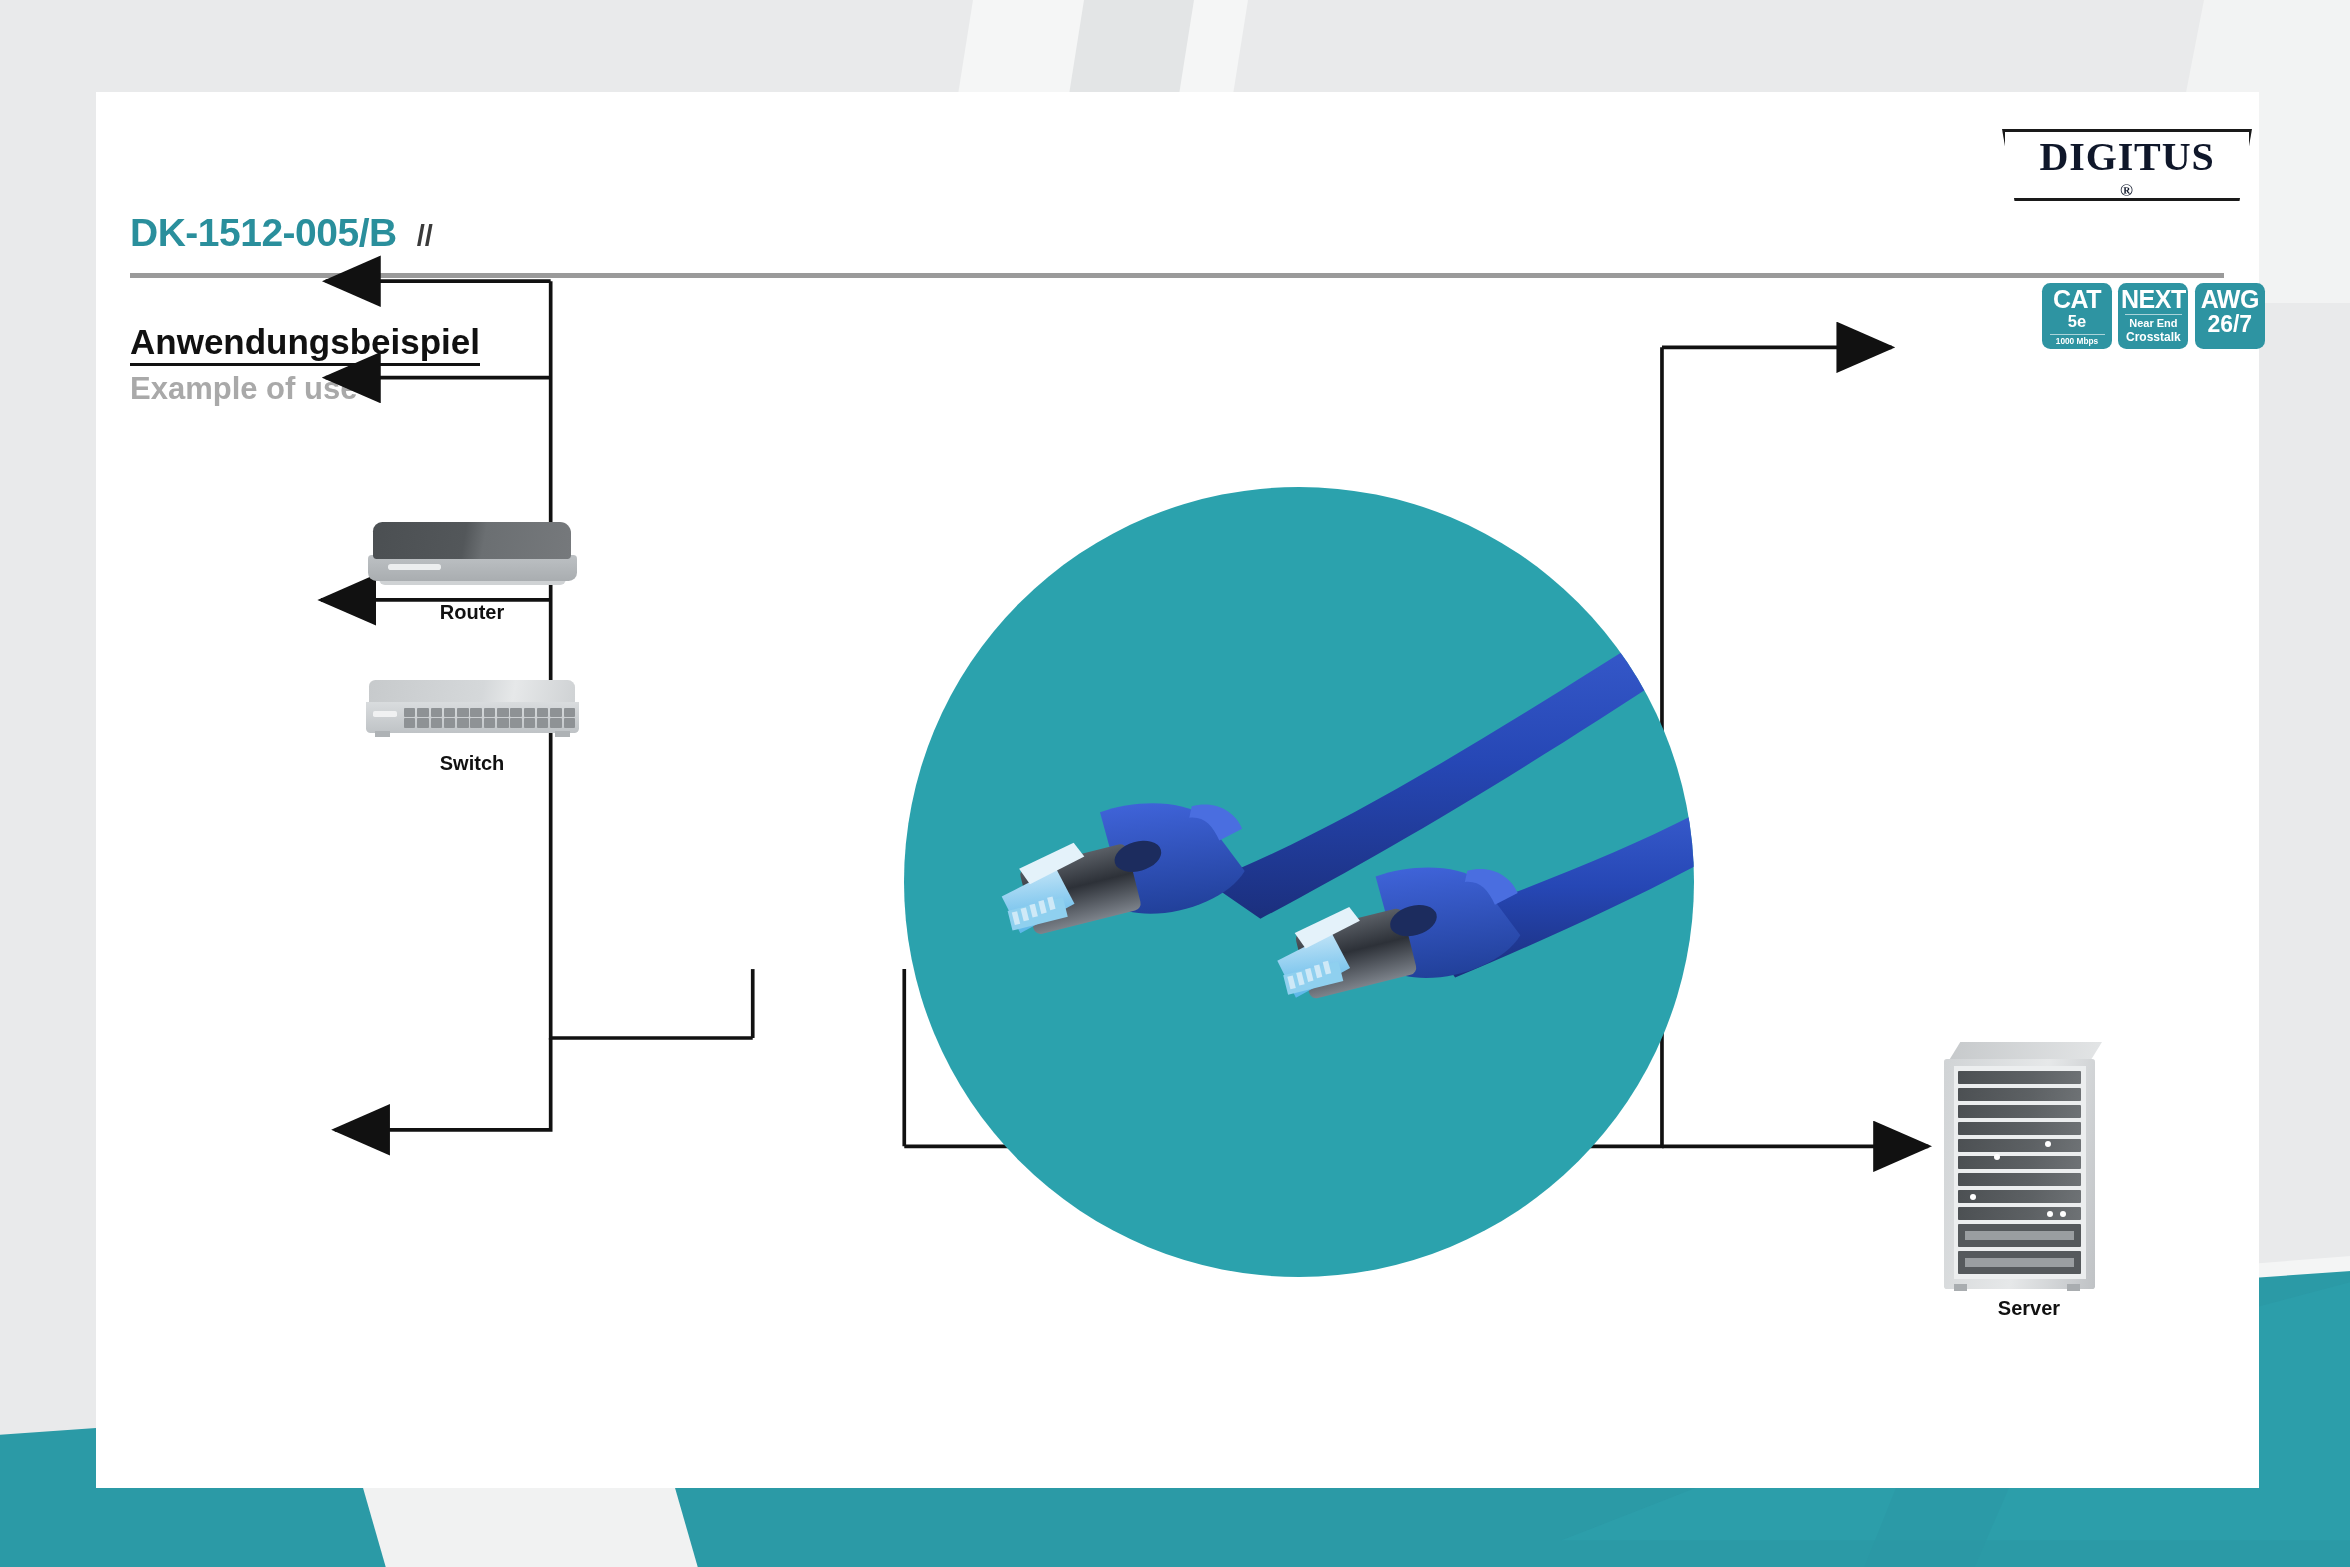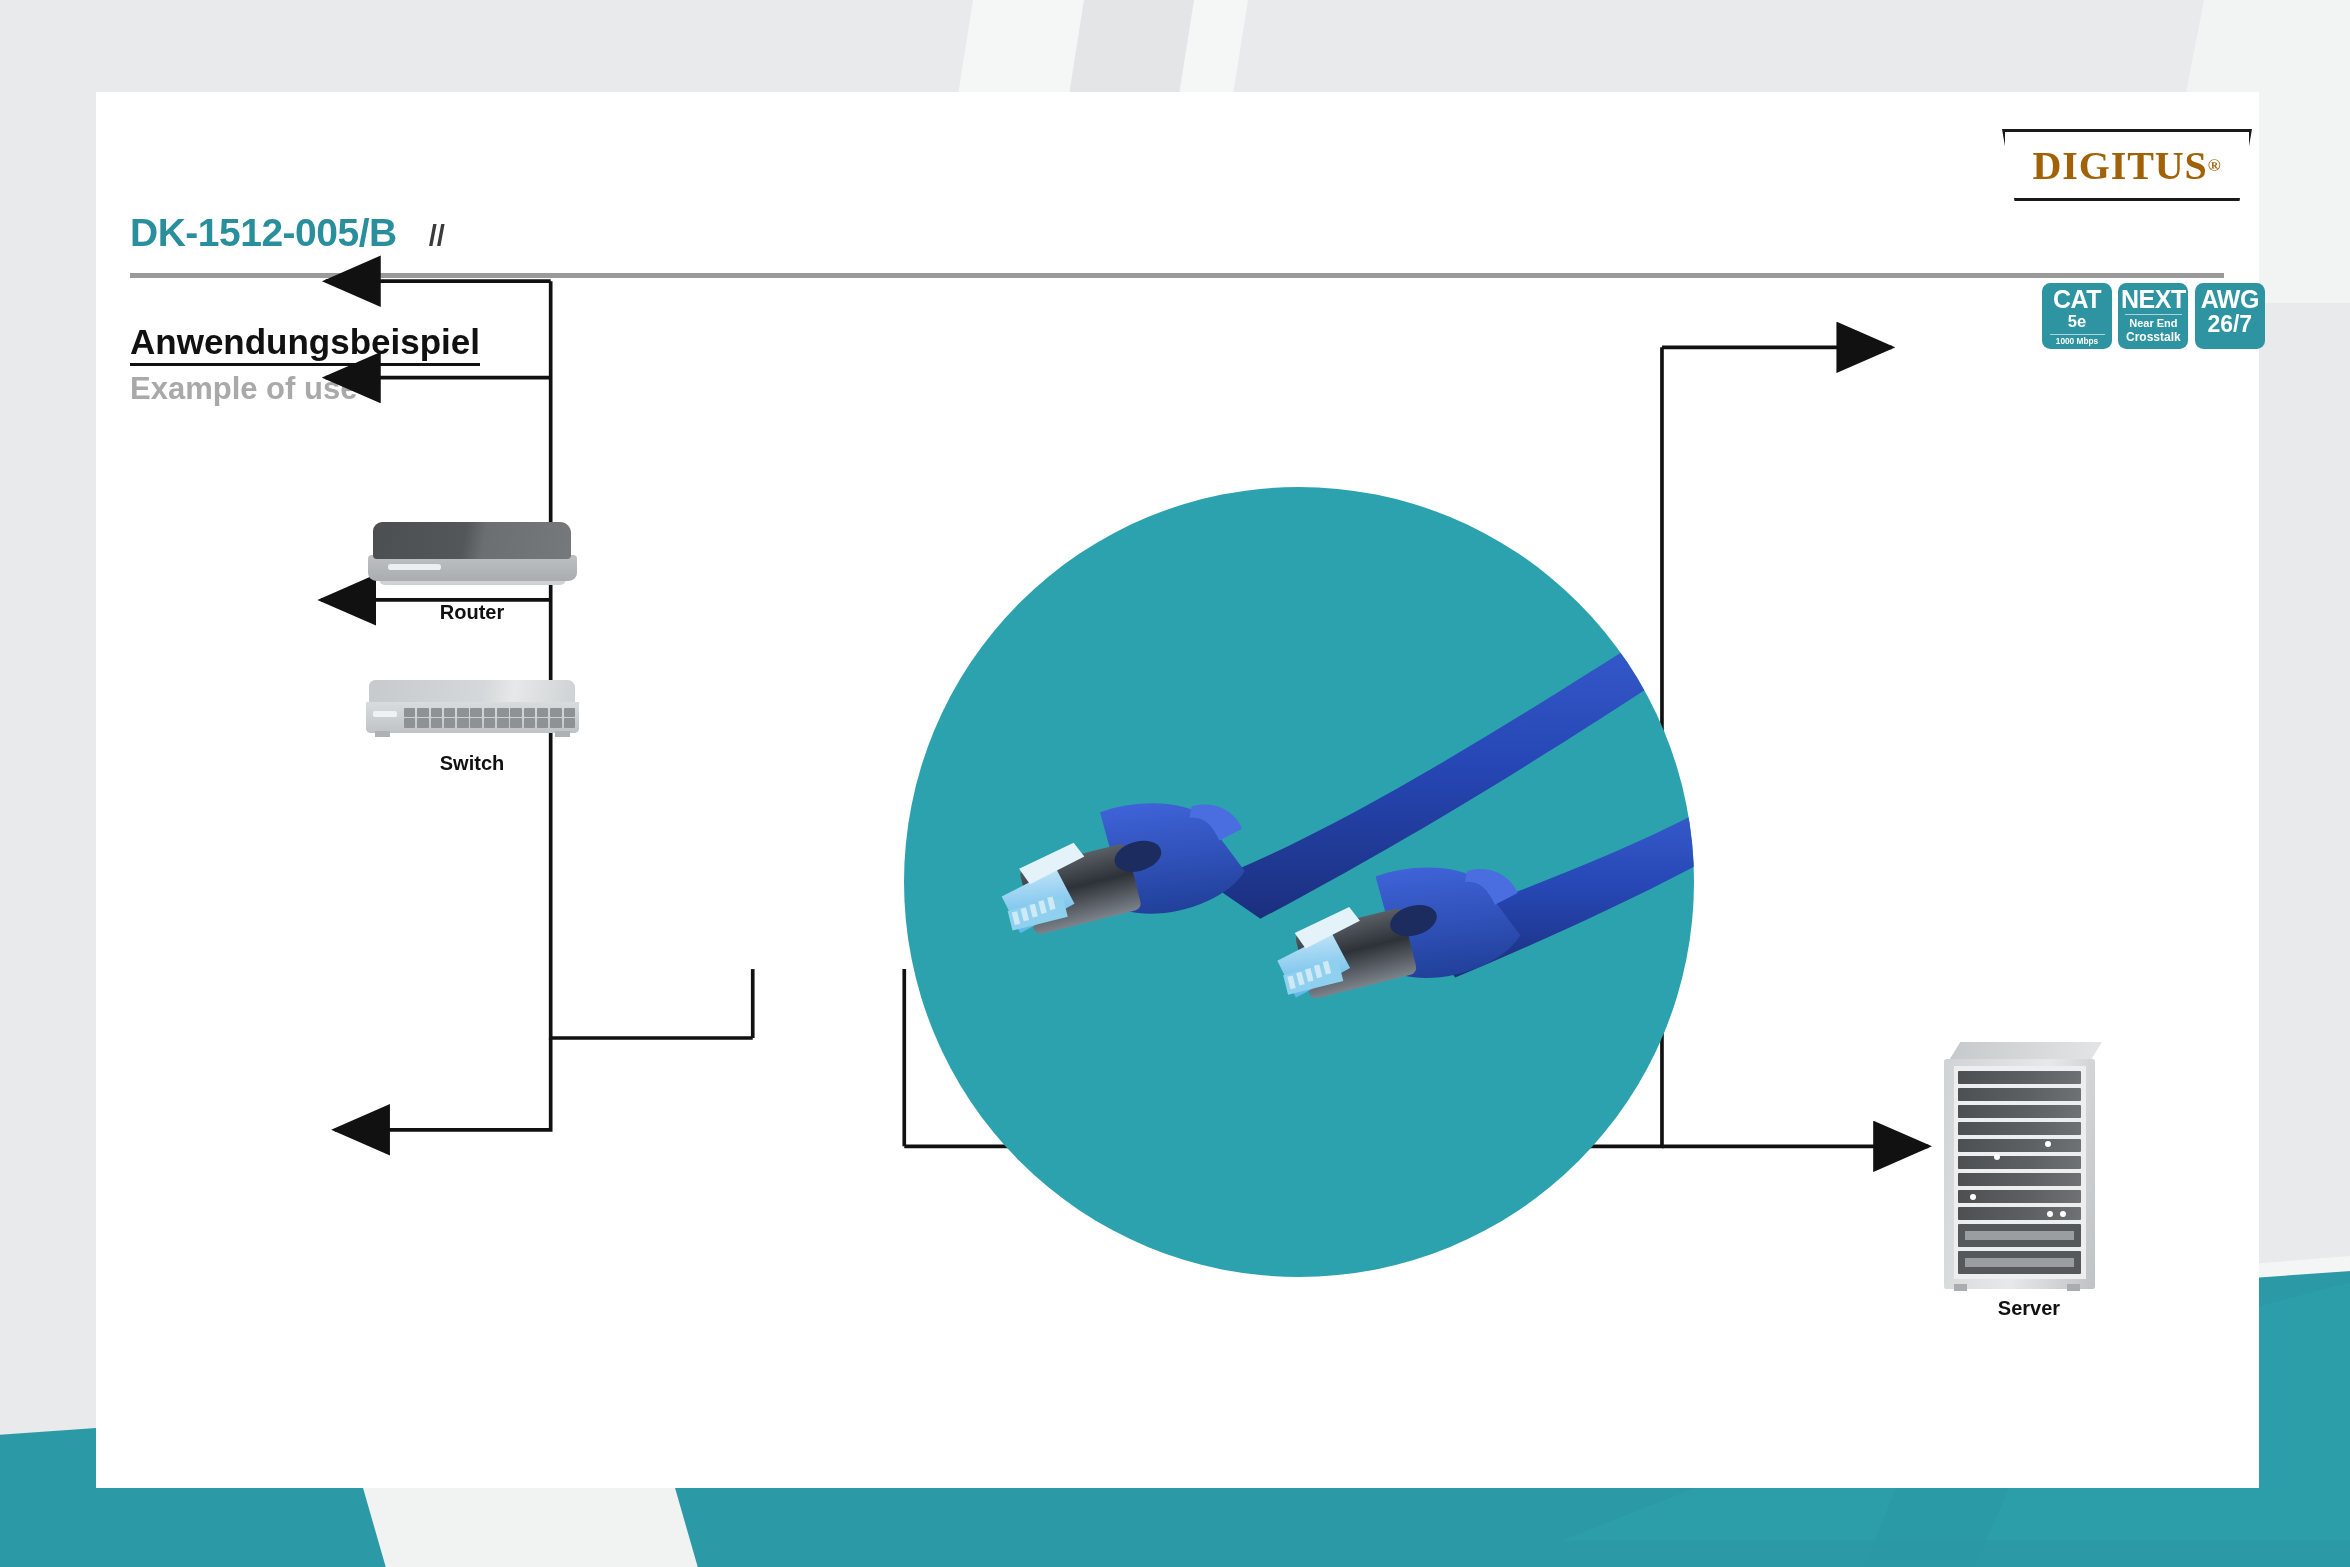--- a/index.html
+++ b/index.html
@@ -36,25 +36,25 @@
 
   
   .card{position:absolute;left:96px;top:92px;width:2163px;height:1396px;
     background:#ffffff;}
 
   
   .logo-box{position:absolute;left:2002px;top:129px;width:250px;height:72px;}
   .logo-shape{position:absolute;inset:0;border:3.7px solid #1a1a1a;background:#fff;
     clip-path:polygon(0 0,100% 0,95% 100%,5% 100%);}
   .logo-text{position:absolute;inset:0;display:flex;align-items:center;
-    justify-content:center;font-family:"Liberation Serif", serif;font-weight:700;
-    font-size:40px;letter-spacing:0.9px;color:#a16207;}
+    justify-content:flex-end;font-family:"Liberation Serif", serif;font-weight:700;
+    font-size:40px;letter-spacing:0.9px;color:#0f172a;flex-direction:column;}
   .logo-reg{font-size:17.4px;vertical-align:super;font-weight:700;}
 
-  .title-row{position:absolute;left:130px;top:211px;display:flex;align-items:baseline;gap:12px;}
+  .title-row{position:absolute;left:130px;top:211px;display:flex;align-items:baseline;gap:0;}
   .title-code{color:#2a8f9c;font-weight:700;font-size:39px;letter-spacing:-0.5px;}
   .title-sep{color:#3a3a3a;font-size:29px;font-weight:700;margin:0 16.5px 0 20px;}
   .title-desc{color:#1d1d1d;font-size:33px;font-weight:400;}
   .header-rule{position:absolute;left:130px;top:273px;width:2094px;height:4.6px;
     background:#9a9a9a;}
 
   .badges{position:absolute;left:1998px;top:283px;display:flex;gap:6.4px;padding-left:44px;}
   .badge{width:70px;height:66px;border-radius:8.3px;background:#2e94a2;
     color:#fff;display:flex;flex-direction:column;align-items:center;
     justify-content:flex-start;padding-top:3.7px;box-sizing:border-box;

